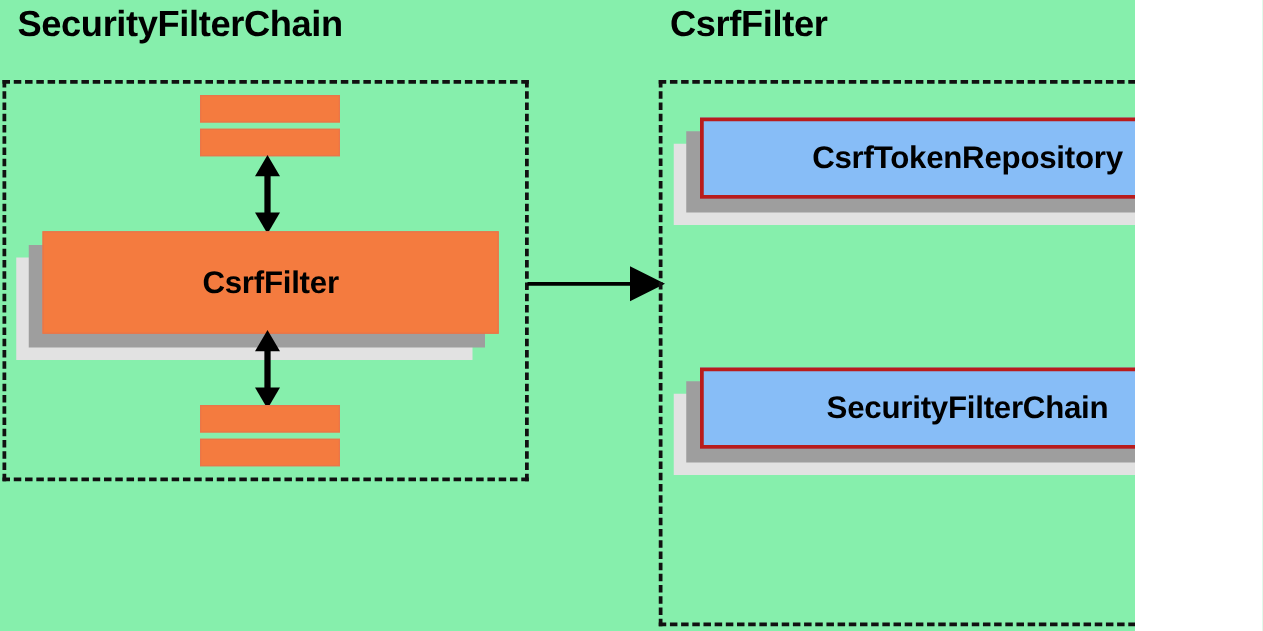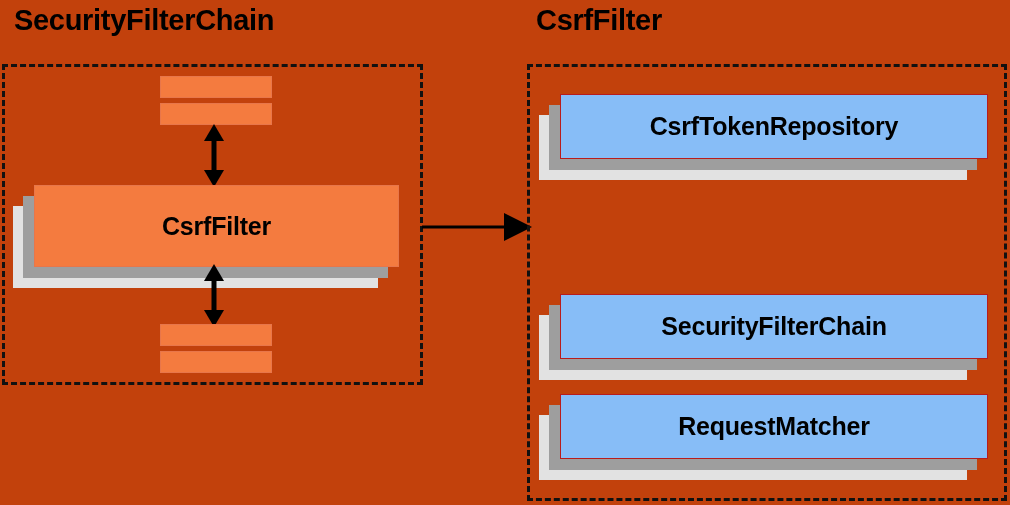--- a/index.html
+++ b/index.html
@@ -6,23 +6,23 @@
   html, body {
     margin: 0;
     padding: 0;
     background: #ffffff;
   }
   body {
     font-family: "Liberation Sans", sans-serif;
   }
   #canvas {
     position: relative;
-    width: 1010px;
+    width: 908px;
     height: 505px;
-    background: #c2410c;
+    background: #86efac;
     overflow: hidden;
   }
 
   
   .panel-title {
     position: absolute;
     font-size: 29px;
     font-weight: bold;
     color: #000000;
     letter-spacing: -0.3px;
@@ -105,21 +105,21 @@
     box-sizing: border-box;
   }
   #bar-top-1    { left: 160px; top: 76px;  width: 112px; height: 22px; }
   #bar-top-2    { left: 160px; top: 103px; width: 112px; height: 22px; }
   #bar-bottom-1 { left: 160px; top: 324px; width: 112px; height: 22px; }
   #bar-bottom-2 { left: 160px; top: 351px; width: 112px; height: 22px; }
 
   
   .blue .face {
     background: #87bdf7;
-    border: 1px solid #b91c1c;
+    border: 3px solid #b91c1c;
   }
   .blue-card {
     left: 560px;
     width: 428px;
     height: 65px;
   }
   #card-csrf-token-repository     { top: 94px; }
   #card-csrf-token-request-handler{ top: 194px; }
   #card-access-denied-handler     { top: 294px; }
   #card-request-matcher           { top: 394px; }
@@ -187,21 +187,14 @@
 
 
   <div id="card-access-denied-handler" class="stack blue blue-card">
     <div class="shadow-light"></div>
     <div class="shadow-dark"></div>
     <div class="face">
       <span class="face-label">SecurityFilterChain</span>
     </div>
   </div>
 
-  <div id="card-request-matcher" class="stack blue blue-card">
-    <div class="shadow-light"></div>
-    <div class="shadow-dark"></div>
-    <div class="face">
-      <span class="face-label">RequestMatcher</span>
-    </div>
-  </div>
 
 </div>
 
 </body></html>

